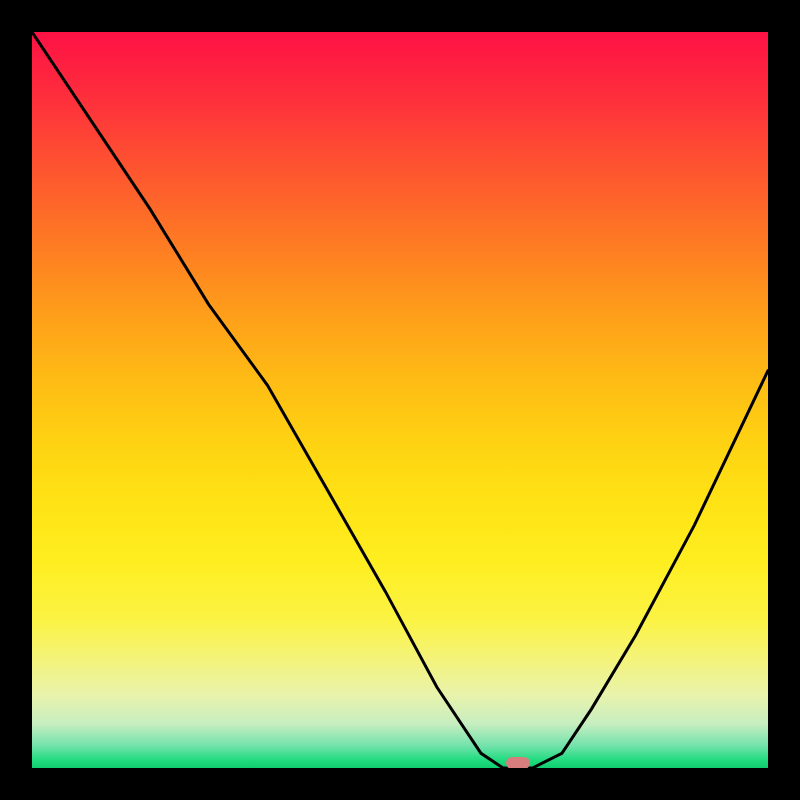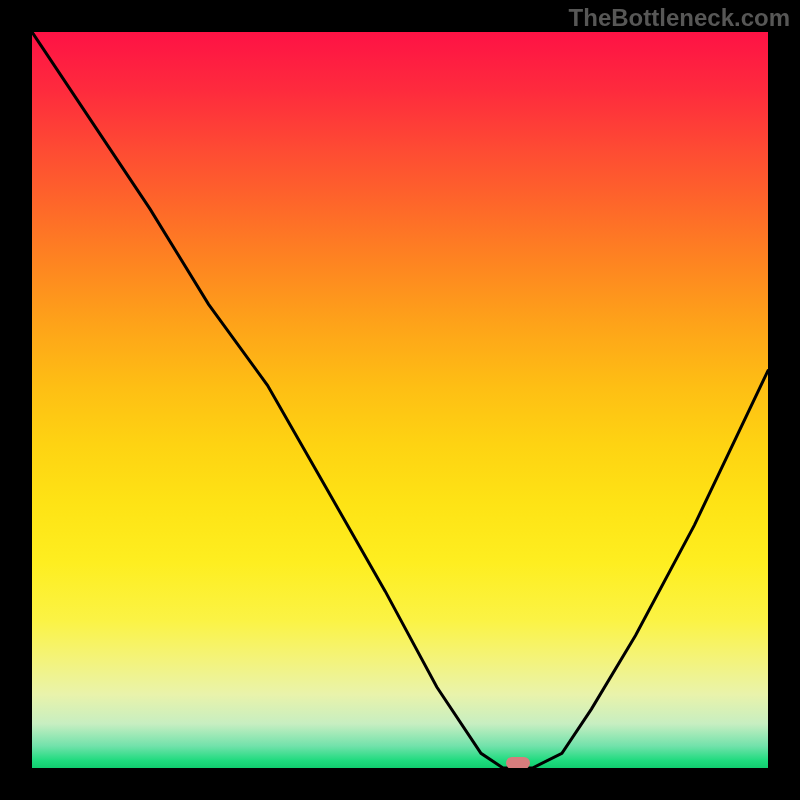--- a/index.html
+++ b/index.html
@@ -70,21 +70,20 @@
     background: #d77d7d;
     border-radius: 6px;
     transform: translate(-50%, -50%);
     z-index: 3;
   }
 </style>
 </head>
 <body>
 
 <div class="frame">
-  <div class="watermark">TheBottleneck.com</div>
 
   <div class="plot">
     <div class="gradient"></div>
 
     <svg class="curve" viewBox="0 0 736 736" preserveAspectRatio="none">
       <path fill="none" stroke="#000" stroke-width="3" stroke-linecap="round" d="M0.0 0.0 L58.9 88.3 L117.8 176.6 L176.6 272.3 L235.5 353.3 L294.4 456.3 L353.3 559.4 L404.8 655.0 L449.0 721.3 L471.0 736.0 L500.5 736.0 L529.9 721.3 L559.4 677.1 L603.5 603.5 L662.4 493.1 L736.0 338.6" id="curve-path"></path>
     </svg>
 
     <div class="marker" id="marker" style="left: 485.76px; top: 730.848px;"></div>
   </div>

